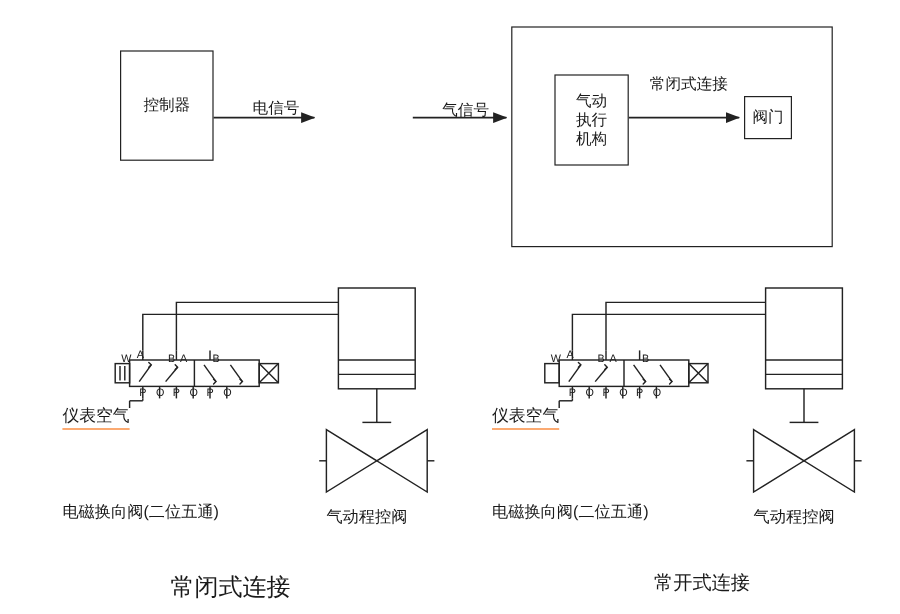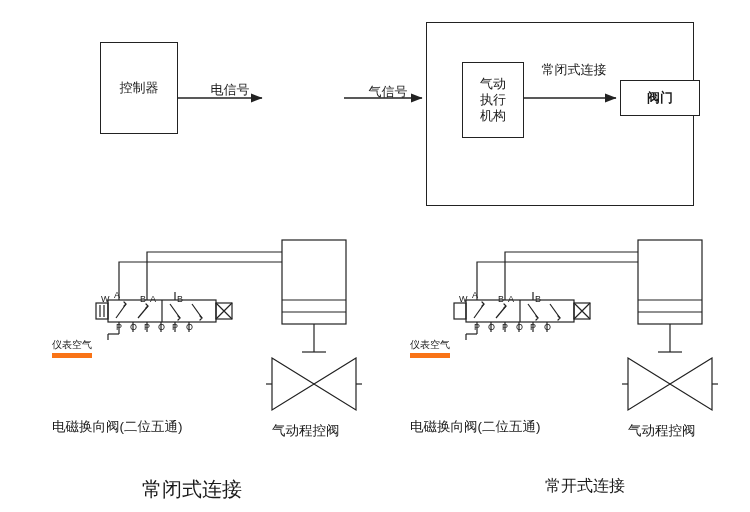--- a/index.html
+++ b/index.html
@@ -40,23 +40,23 @@
     text-align: center;
   }
   .caption {
     position: absolute;
     font-size: 13.5px;
     text-align: center;
     white-space: nowrap;
   }
   .underline-label {
     position: absolute;
-    font-size: 10px;
+    font-size: 14px;
     white-space: nowrap;
-    border-bottom: 5px solid #f97316;
+    border-bottom: 1px solid #f97316;
     padding-bottom: 1px;
   }
   .tiny {
     position: absolute;
     font-size: 9px;
     white-space: nowrap;
   }
   svg.overlay {
     position: absolute;
     left: 0;
@@ -77,21 +77,21 @@
 
 
   <div class="box" style="left:426px; top:22px; width:268px; height:184px;"></div>
 
   <div class="box" style="left:462px; top:62px; width:62px; height:76px;">
     <span>气动
 执行
 机构</span>
   </div>
 
-  <div class="box" style="left:620px; top:80px; width:80px; height:36px;font-weight:bold;">
+  <div class="box" style="left:620px; top:80px; width:40px; height:36px;">
     <span>阀门</span>
   </div>
 
   <div class="label" style="left:356px; top:68px; width:64px;">
     <span>气信号</span>
   </div>
 
   <div class="label" style="left:198px; top:66px; width:64px;">
     <span>电信号</span>
   </div>

